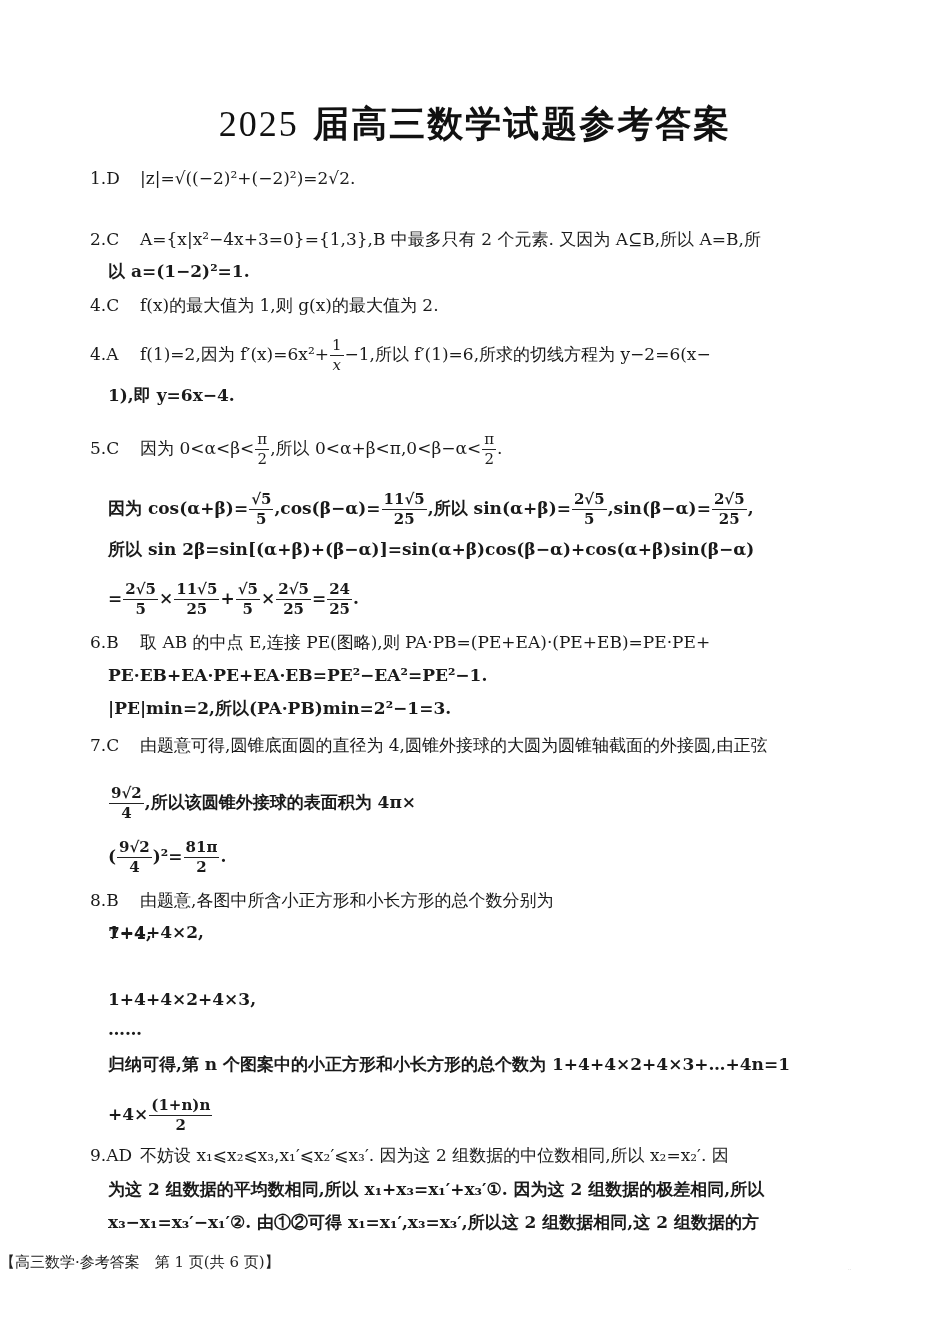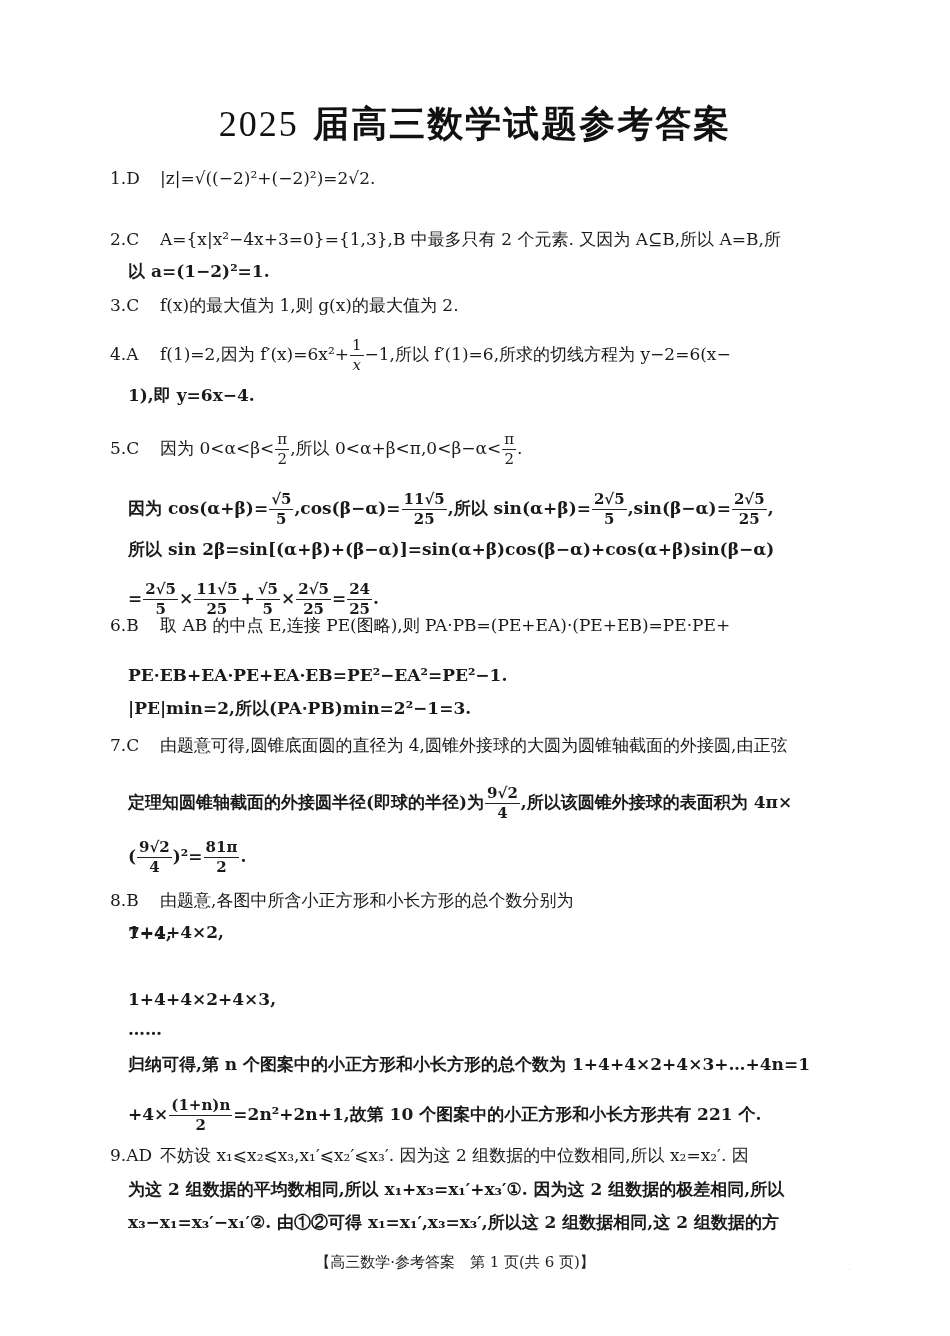--- a/index.html
+++ b/index.html
@@ -1,42 +1,42 @@
 <!DOCTYPE html>
 <html><head>
 <meta charset="utf-8">
 <style>
   html, body { margin:0; padding:0; background:#fff; }
   body { width:950px; height:1336px; position:relative; overflow:hidden;
          font-family:"DejaVu Serif", "Liberation Serif", serif; color:#1a1a1a; }
   .title { position:absolute; top:100px; left:0; width:950px; text-align:center;
            font-size:36px; font-weight:bold; letter-spacing:2px; color:#111; }
   .title .yr { font-family:"Liberation Serif", serif; font-weight:normal; }
-  .ln { position:absolute; left:90px; font-size:17px; line-height:24px; white-space:nowrap;margin-left:20px; }
+  .ln { position:absolute; left:90px; font-size:17px; line-height:24px; white-space:nowrap; }
   .ind { left:108px;font-weight:bold; }
   .num { display:inline-block; width:50px; }
   .i { font-style:italic; }
   .frac { display:inline-flex; flex-direction:column; align-items:center; vertical-align:middle;
           font-size:15px; line-height:19px; margin:0 1px; }
   .frac .n { border-bottom:1px solid #222; padding:0 2px; }
   .frac .d { padding:0 2px; }
-  .footer { position:absolute; top:1253px; left:0; width:910px; text-align:center; font-size:15px; color:#222; }
+  .footer { position:absolute; top:1253px; left:0; width:910px; text-align:left; font-size:15px; color:#222; }
   .mark { position:absolute; top:1266px; left:848px; font-size:5px; color:#bbb; }
 </style>
 </head>
 <body>
 
 <div class="title"><span class="yr">2025</span><span> 届高三数学试题参考答案</span></div>
 
 <div class="ln" style="top:166px"><span class="num">1.D</span><span>|z|=√((−2)²+(−2)²)=2√2.</span></div>
 
 <div class="ln" style="top:227px"><span class="num">2.C</span><span>A={x|x²−4x+3=0}={1,3},B 中最多只有 2 个元素. 又因为 A⊆B,所以 A=B,所</span></div>
 <div class="ln ind" style="top:259px"><span>以 a=(1−2)²=1.</span></div>
 
-<div class="ln" style="top:293px"><span class="num">3.C</span><span>f(x)的最大值为 1,则 g(x)的最大值为 2.</span></div>
+<div class="ln" style="top:293px"><span class="num">4.C</span><span>f(x)的最大值为 1,则 g(x)的最大值为 2.</span></div>
 
 <div class="ln" style="top:336px"><span class="num">4.A</span><span>f(1)=2,因为 f′(x)=6x²+</span><span class="frac">
       <span class="n">1</span>
       <span class="d i">x</span>
     </span><span>−1,所以 f′(1)=6,所求的切线方程为 y−2=6(x−</span></div>
 <div class="ln ind" style="top:383px"><span>1),即 y=6x−4.</span></div>
 
 <div class="ln" style="top:430px"><span class="num">5.C</span><span>因为 0&lt;α&lt;β&lt;</span><span class="frac">
       <span class="n">π</span>
       <span class="d">2</span>
@@ -71,46 +71,46 @@
       <span class="n">√5</span>
       <span class="d">5</span>
     </span><span>×</span><span class="frac">
       <span class="n">2√5</span>
       <span class="d">25</span>
     </span><span>=</span><span class="frac">
       <span class="n">24</span>
       <span class="d">25</span>
     </span><span>.</span></div>
 
-<div class="ln" style="top:613px"><span class="num">6.B</span><span>取 AB 的中点 E,连接 PE(图略),则 PA·PB=(PE+EA)·(PE+EB)=PE·PE+</span></div>
+<div class="ln" style="top:630px"><span class="num">6.B</span><span>取 AB 的中点 E,连接 PE(图略),则 PA·PB=(PE+EA)·(PE+EB)=PE·PE+</span></div>
 <div class="ln ind" style="top:663px"><span>PE·EB+EA·PE+EA·EB=PE²−EA²=PE²−1.</span></div>
 <div class="ln ind" style="top:696px"><span>|PE|min=2,所以(PA·PB)min=2²−1=3.</span></div>
 
 <div class="ln" style="top:733px"><span class="num">7.C</span><span>由题意可得,圆锥底面圆的直径为 4,圆锥外接球的大圆为圆锥轴截面的外接圆,由正弦</span></div>
-<div class="ln ind" style="top:784px"><span>定理知圆锥轴截面的外接圆半径(即球的半径)为</span><span class="frac">
+<div class="ln ind" style="top:784px"><span class="frac">
       <span class="n">9√2</span>
       <span class="d">4</span>
     </span><span>,所以该圆锥外接球的表面积为 4π×</span></div>
 <div class="ln ind" style="top:838px"><span>(</span><span class="frac">
       <span class="n">9√2</span>
       <span class="d">4</span>
     </span><span>)²</span><span>=</span><span class="frac">
       <span class="n">81π</span>
       <span class="d">2</span>
     </span><span>.</span></div>
 
 <div class="ln" style="top:888px"><span class="num">8.B</span><span>由题意,各图中所含小正方形和小长方形的总个数分别为</span></div>
 <div class="ln ind" style="top:921px"><span>7+4,</span></div>
 <div class="ln ind" style="top:920px"><span>1+4+4×2,</span></div>
 <div class="ln ind" style="top:987px"><span>1+4+4×2+4×3,</span></div>
 <div class="ln ind" style="top:1017px"><span>……</span></div>
 <div class="ln ind" style="top:1052px"><span>归纳可得,第 n 个图案中的小正方形和小长方形的总个数为 1+4+4×2+4×3+…+4n=1</span></div>
 <div class="ln ind" style="top:1096px"><span>+4×</span><span class="frac">
       <span class="n">(1+n)n</span>
       <span class="d">2</span>
-    </span><span>=2n²+2n+1,故第 10 个图案中的小正方形和小长方形共有 221 个.</span></div>
+    </span></div>
 
 <div class="ln" style="top:1143px"><span class="num">9.AD</span><span>不妨设 x₁⩽x₂⩽x₃,x₁′⩽x₂′⩽x₃′. 因为这 2 组数据的中位数相同,所以 x₂=x₂′. 因</span></div>
 <div class="ln ind" style="top:1177px"><span>为这 2 组数据的平均数相同,所以 x₁+x₃=x₁′+x₃′①. 因为这 2 组数据的极差相同,所以</span></div>
 <div class="ln ind" style="top:1210px"><span>x₃−x₁=x₃′−x₁′②. 由①②可得 x₁=x₁′,x₃=x₃′,所以这 2 组数据相同,这 2 组数据的方</span></div>
 
 <div class="footer">【高三数学·参考答案　第 1 页(共 6 页)】</div>
 <div class="mark">··</div>
 
 </body></html>

